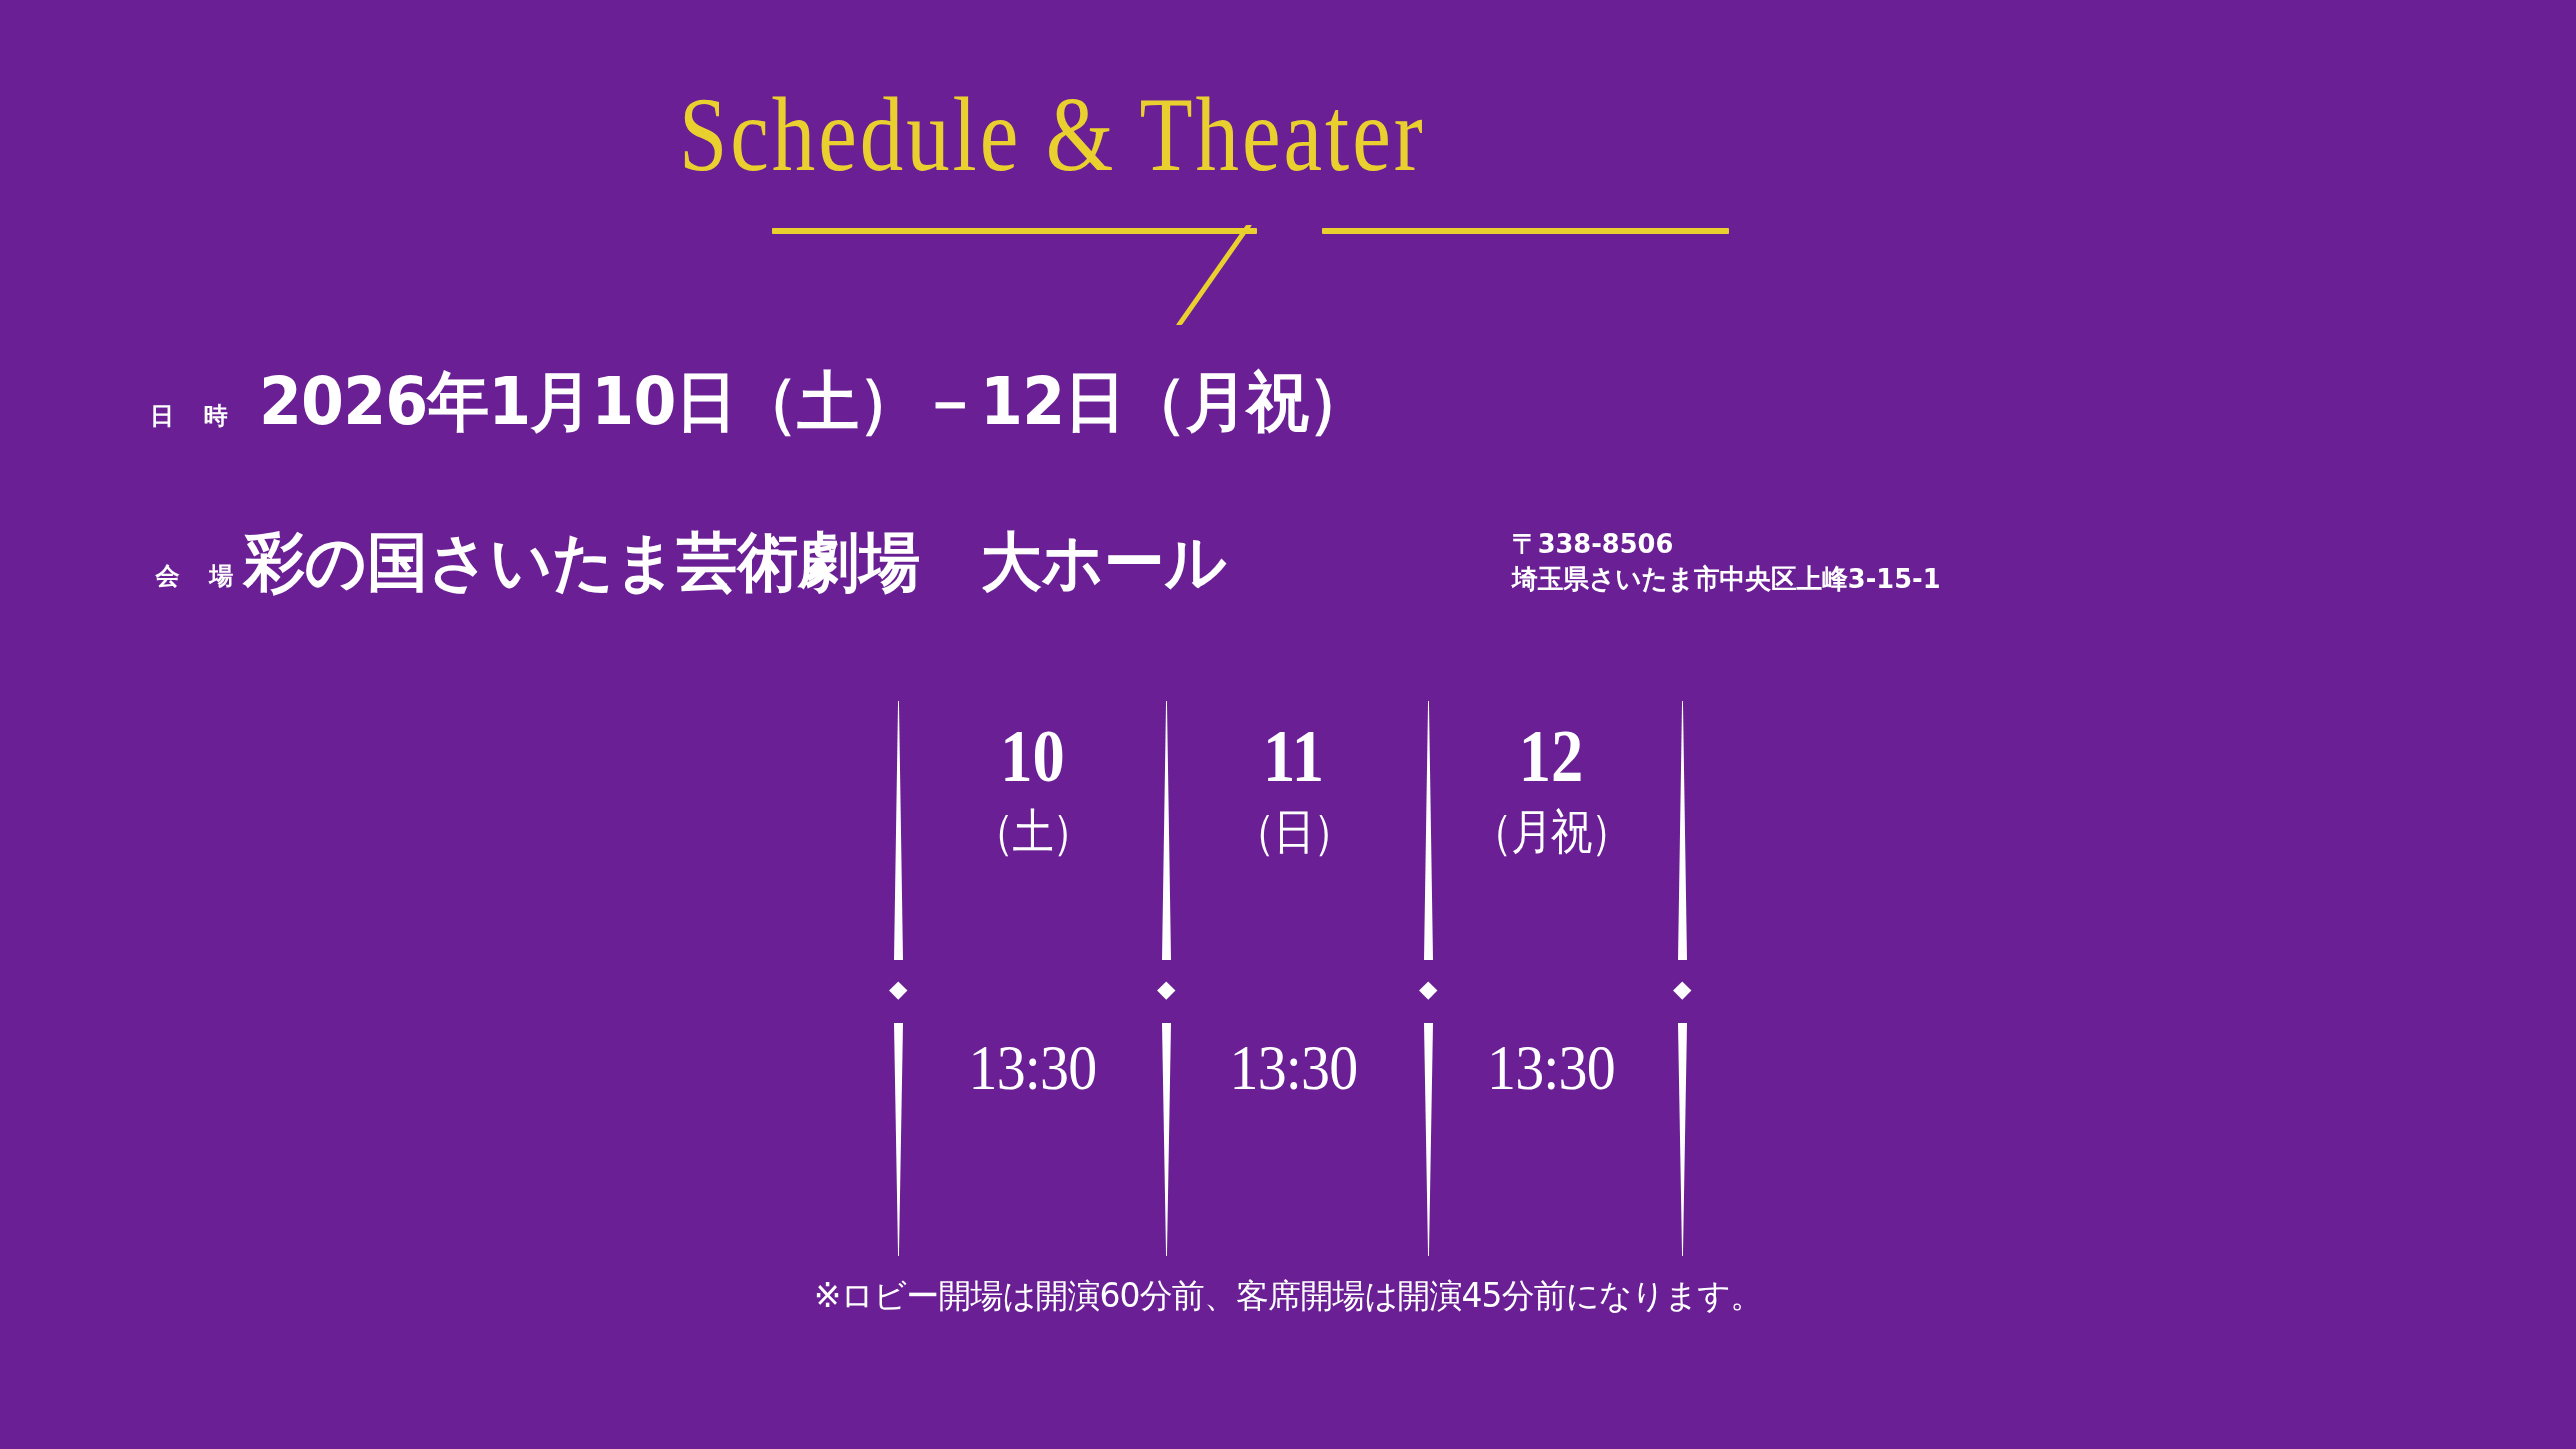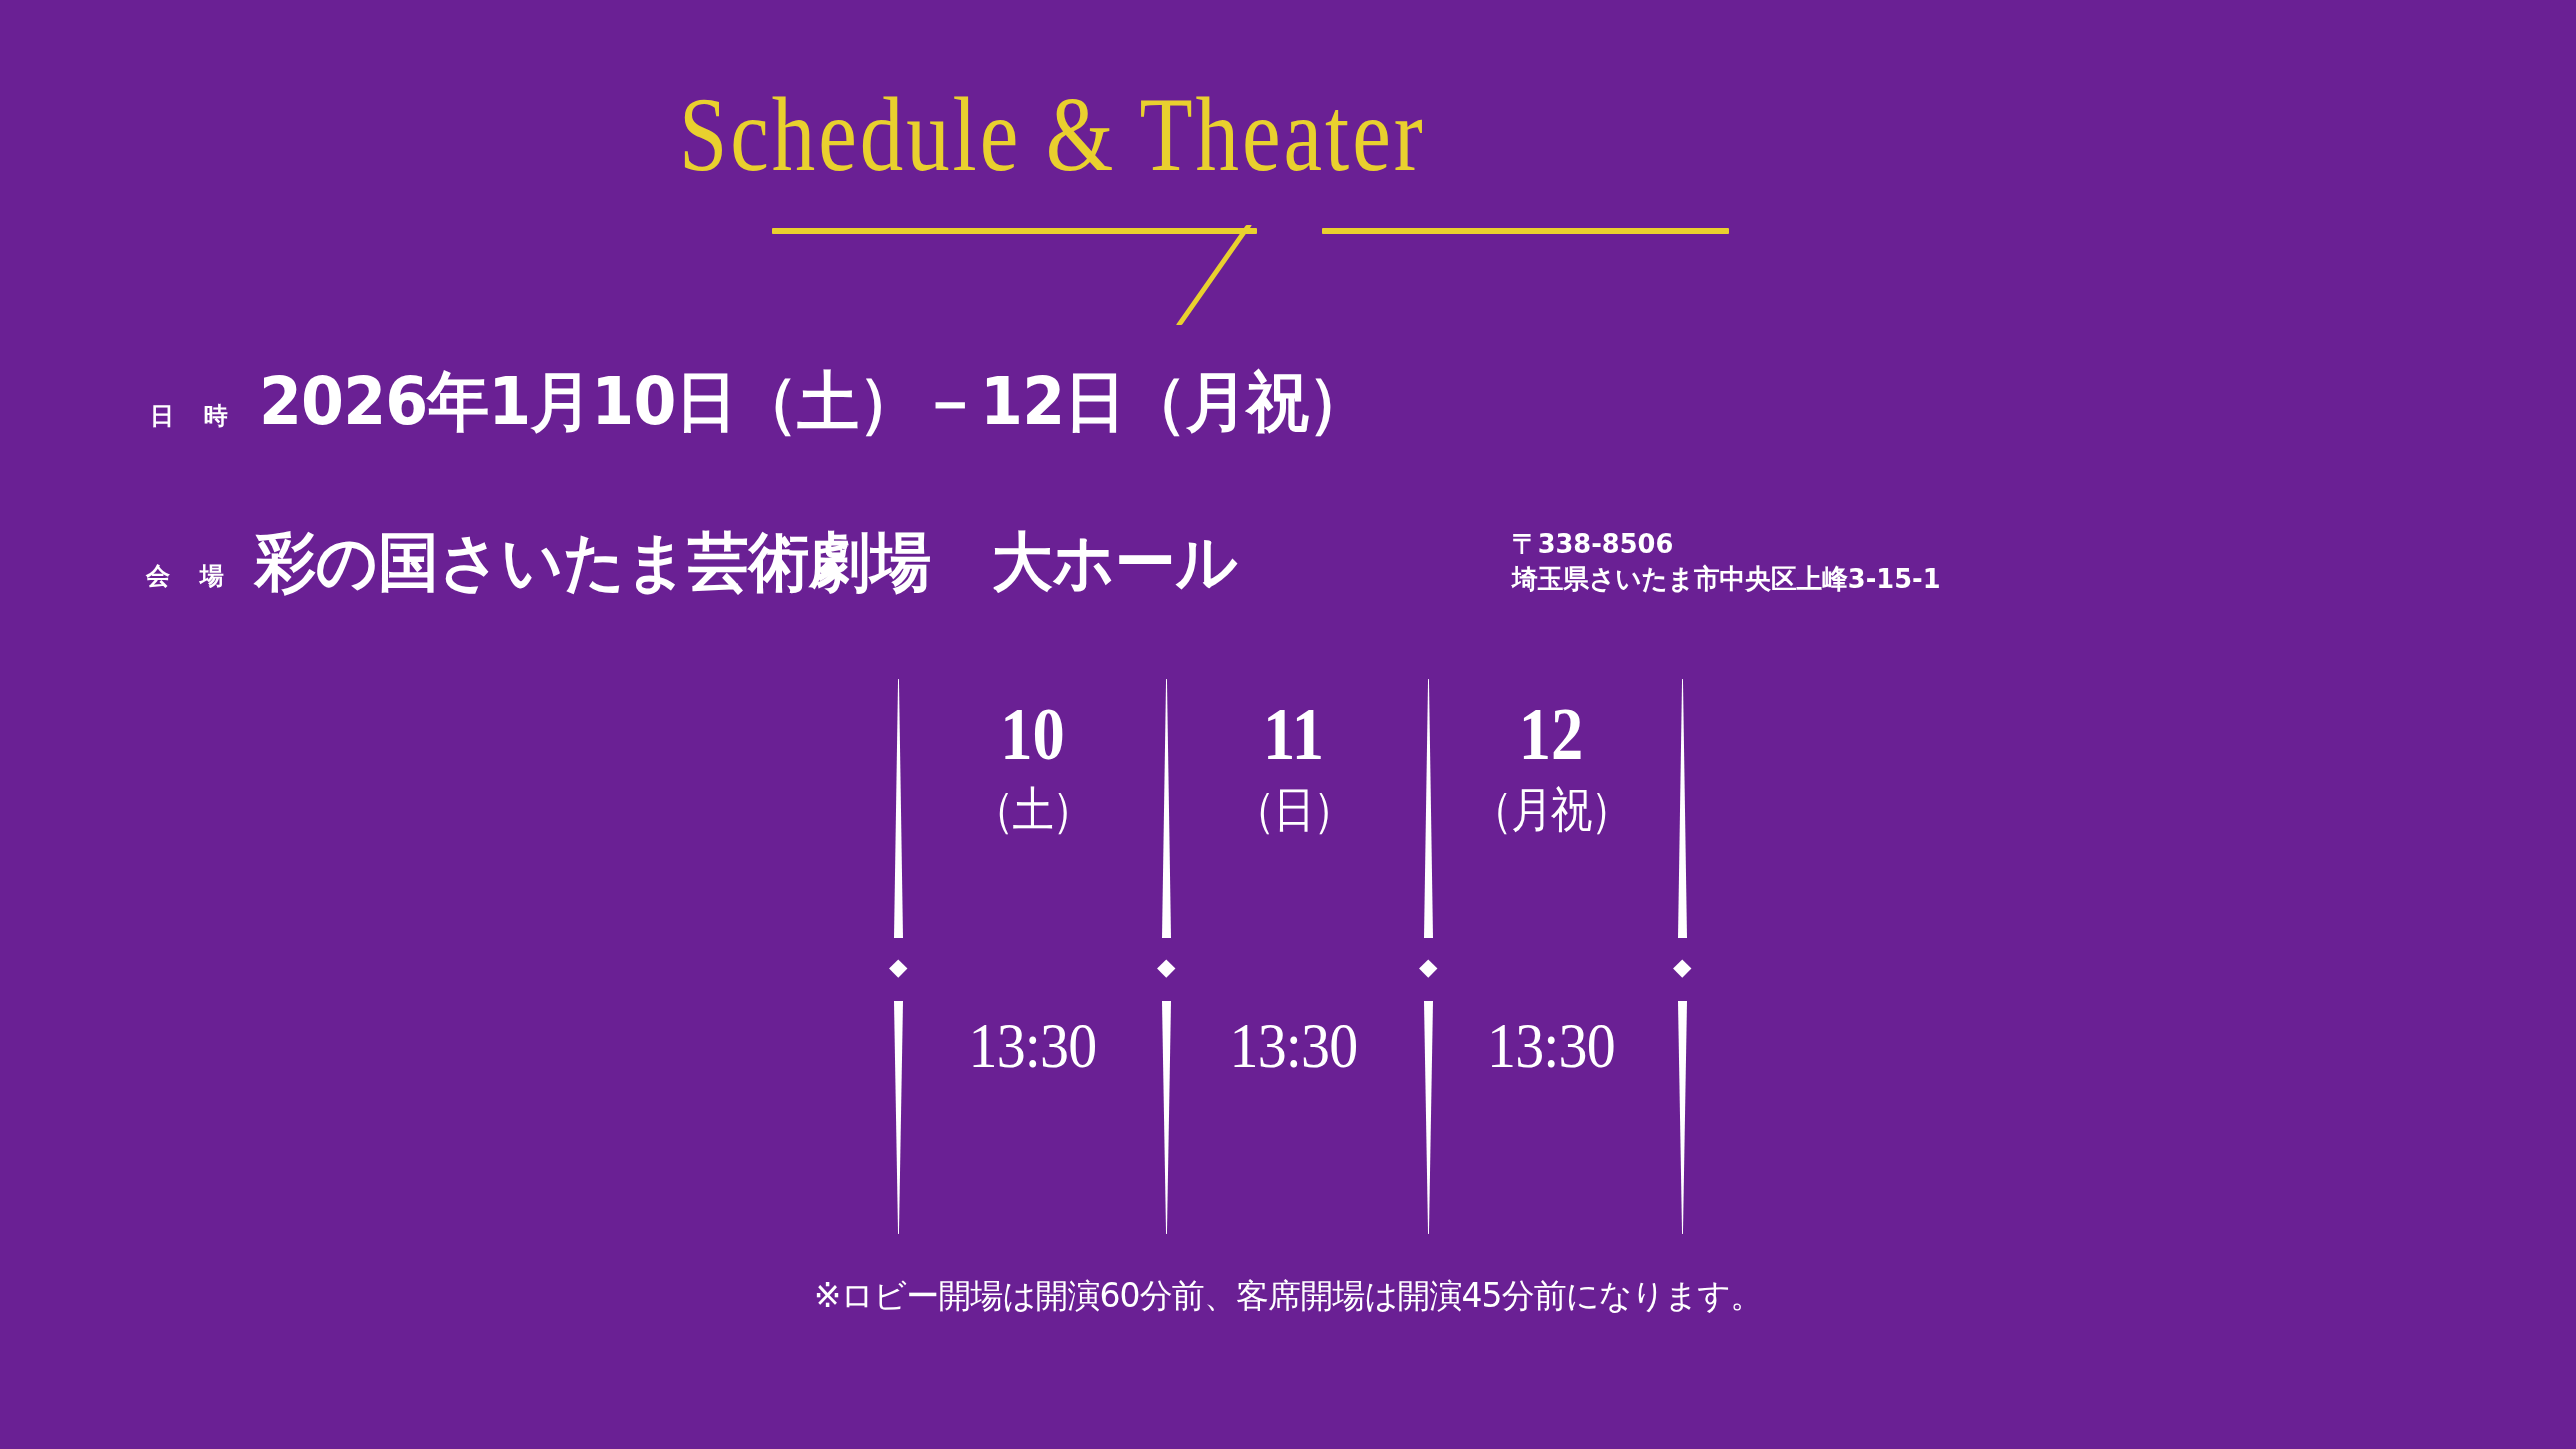--- a/index.html
+++ b/index.html
@@ -61,21 +61,21 @@
 
   
   .info-row {
     position: absolute;
     display: flex;
     align-items: baseline;
     white-space: nowrap;
     color: #FFFFFF;
   }
   #row-date  { left: 150px; top: 358px; }
-  #row-venue { left: 146px; top: 519px; }
+  #row-venue { left: 135px; top: 519px; text-align: right; }
 
   .info-label {
     font-family: "DejaVu Sans", "Liberation Sans", sans-serif;
     font-size: 24px;
     font-weight: 700;
     letter-spacing: 10.7px;
     width: 109px;
     flex: 0 0 109px;
     color: #FFFFFF;
   }
@@ -101,21 +101,21 @@
     color: #FFFFFF;
     white-space: nowrap;
     transform: scaleX(0.95);
     transform-origin: left top;
   }
 
   
   #schedule {
     position: absolute;
     left: 894px;
-    top: 679px;
+    top: 701px;
     width: 791px;
     height: 555px;
   }
 
   
   .divider {
     position: absolute;
     width: 9px;
   }
   .divider .seg-top,

